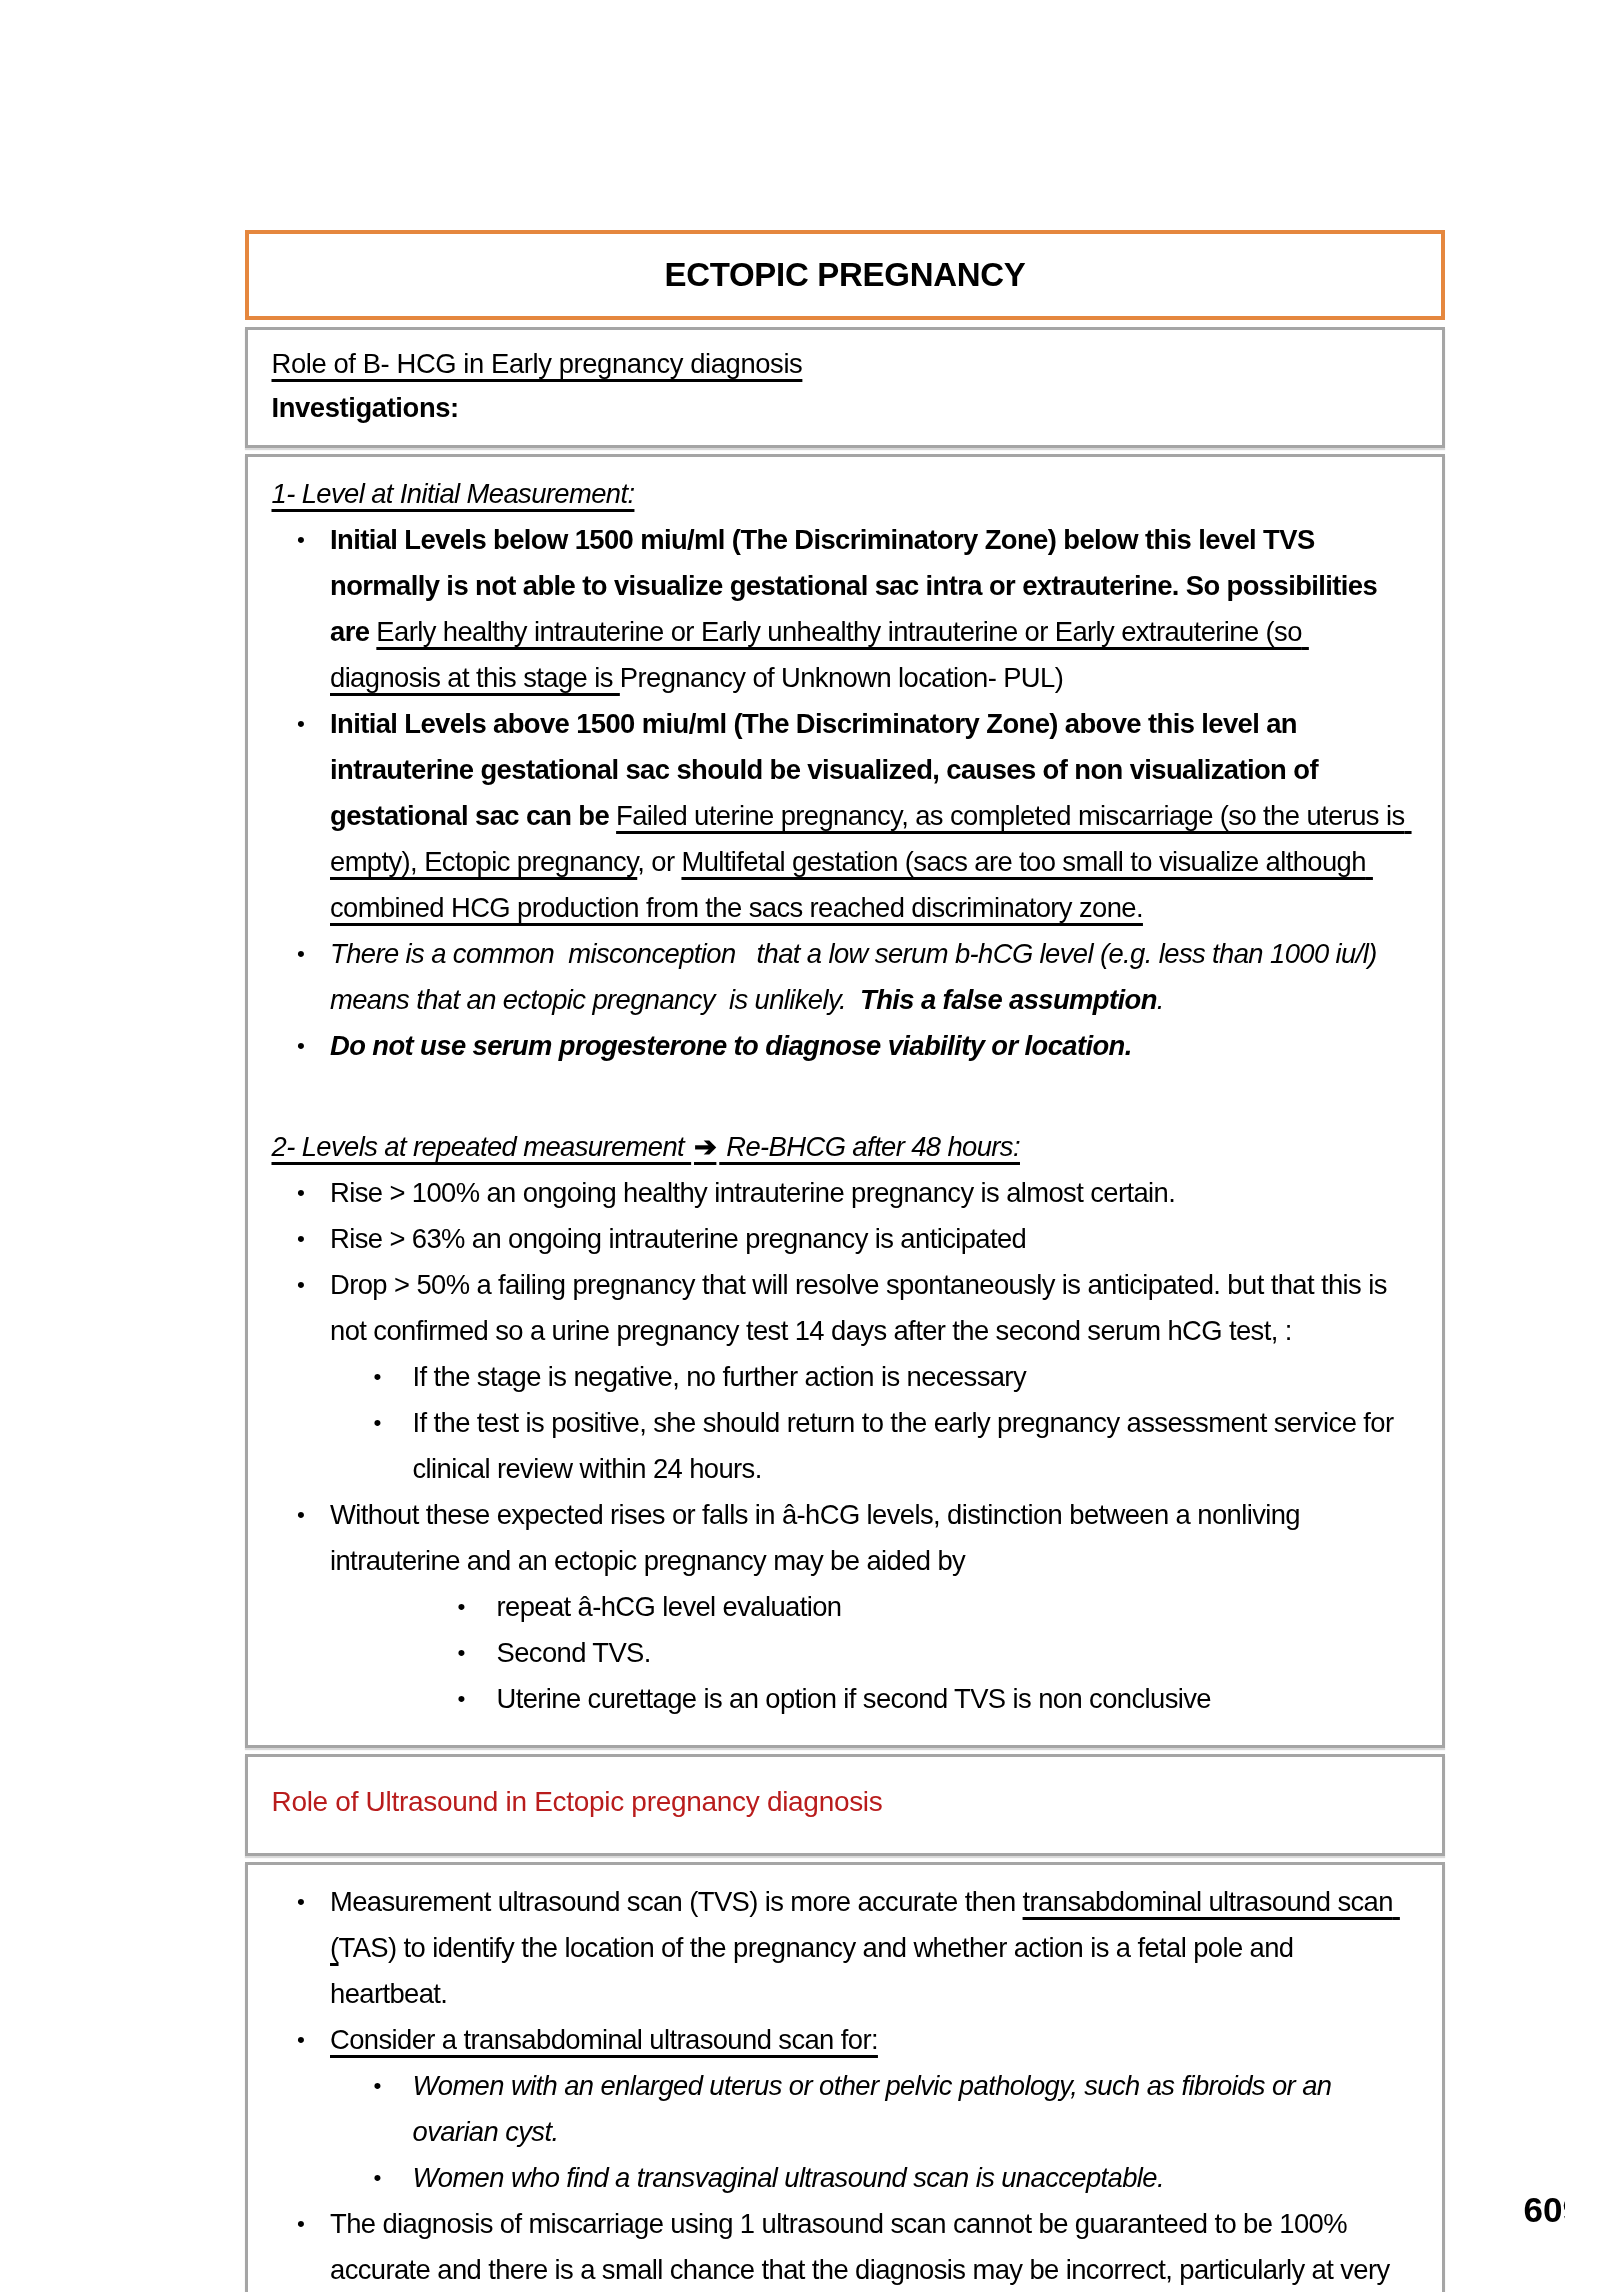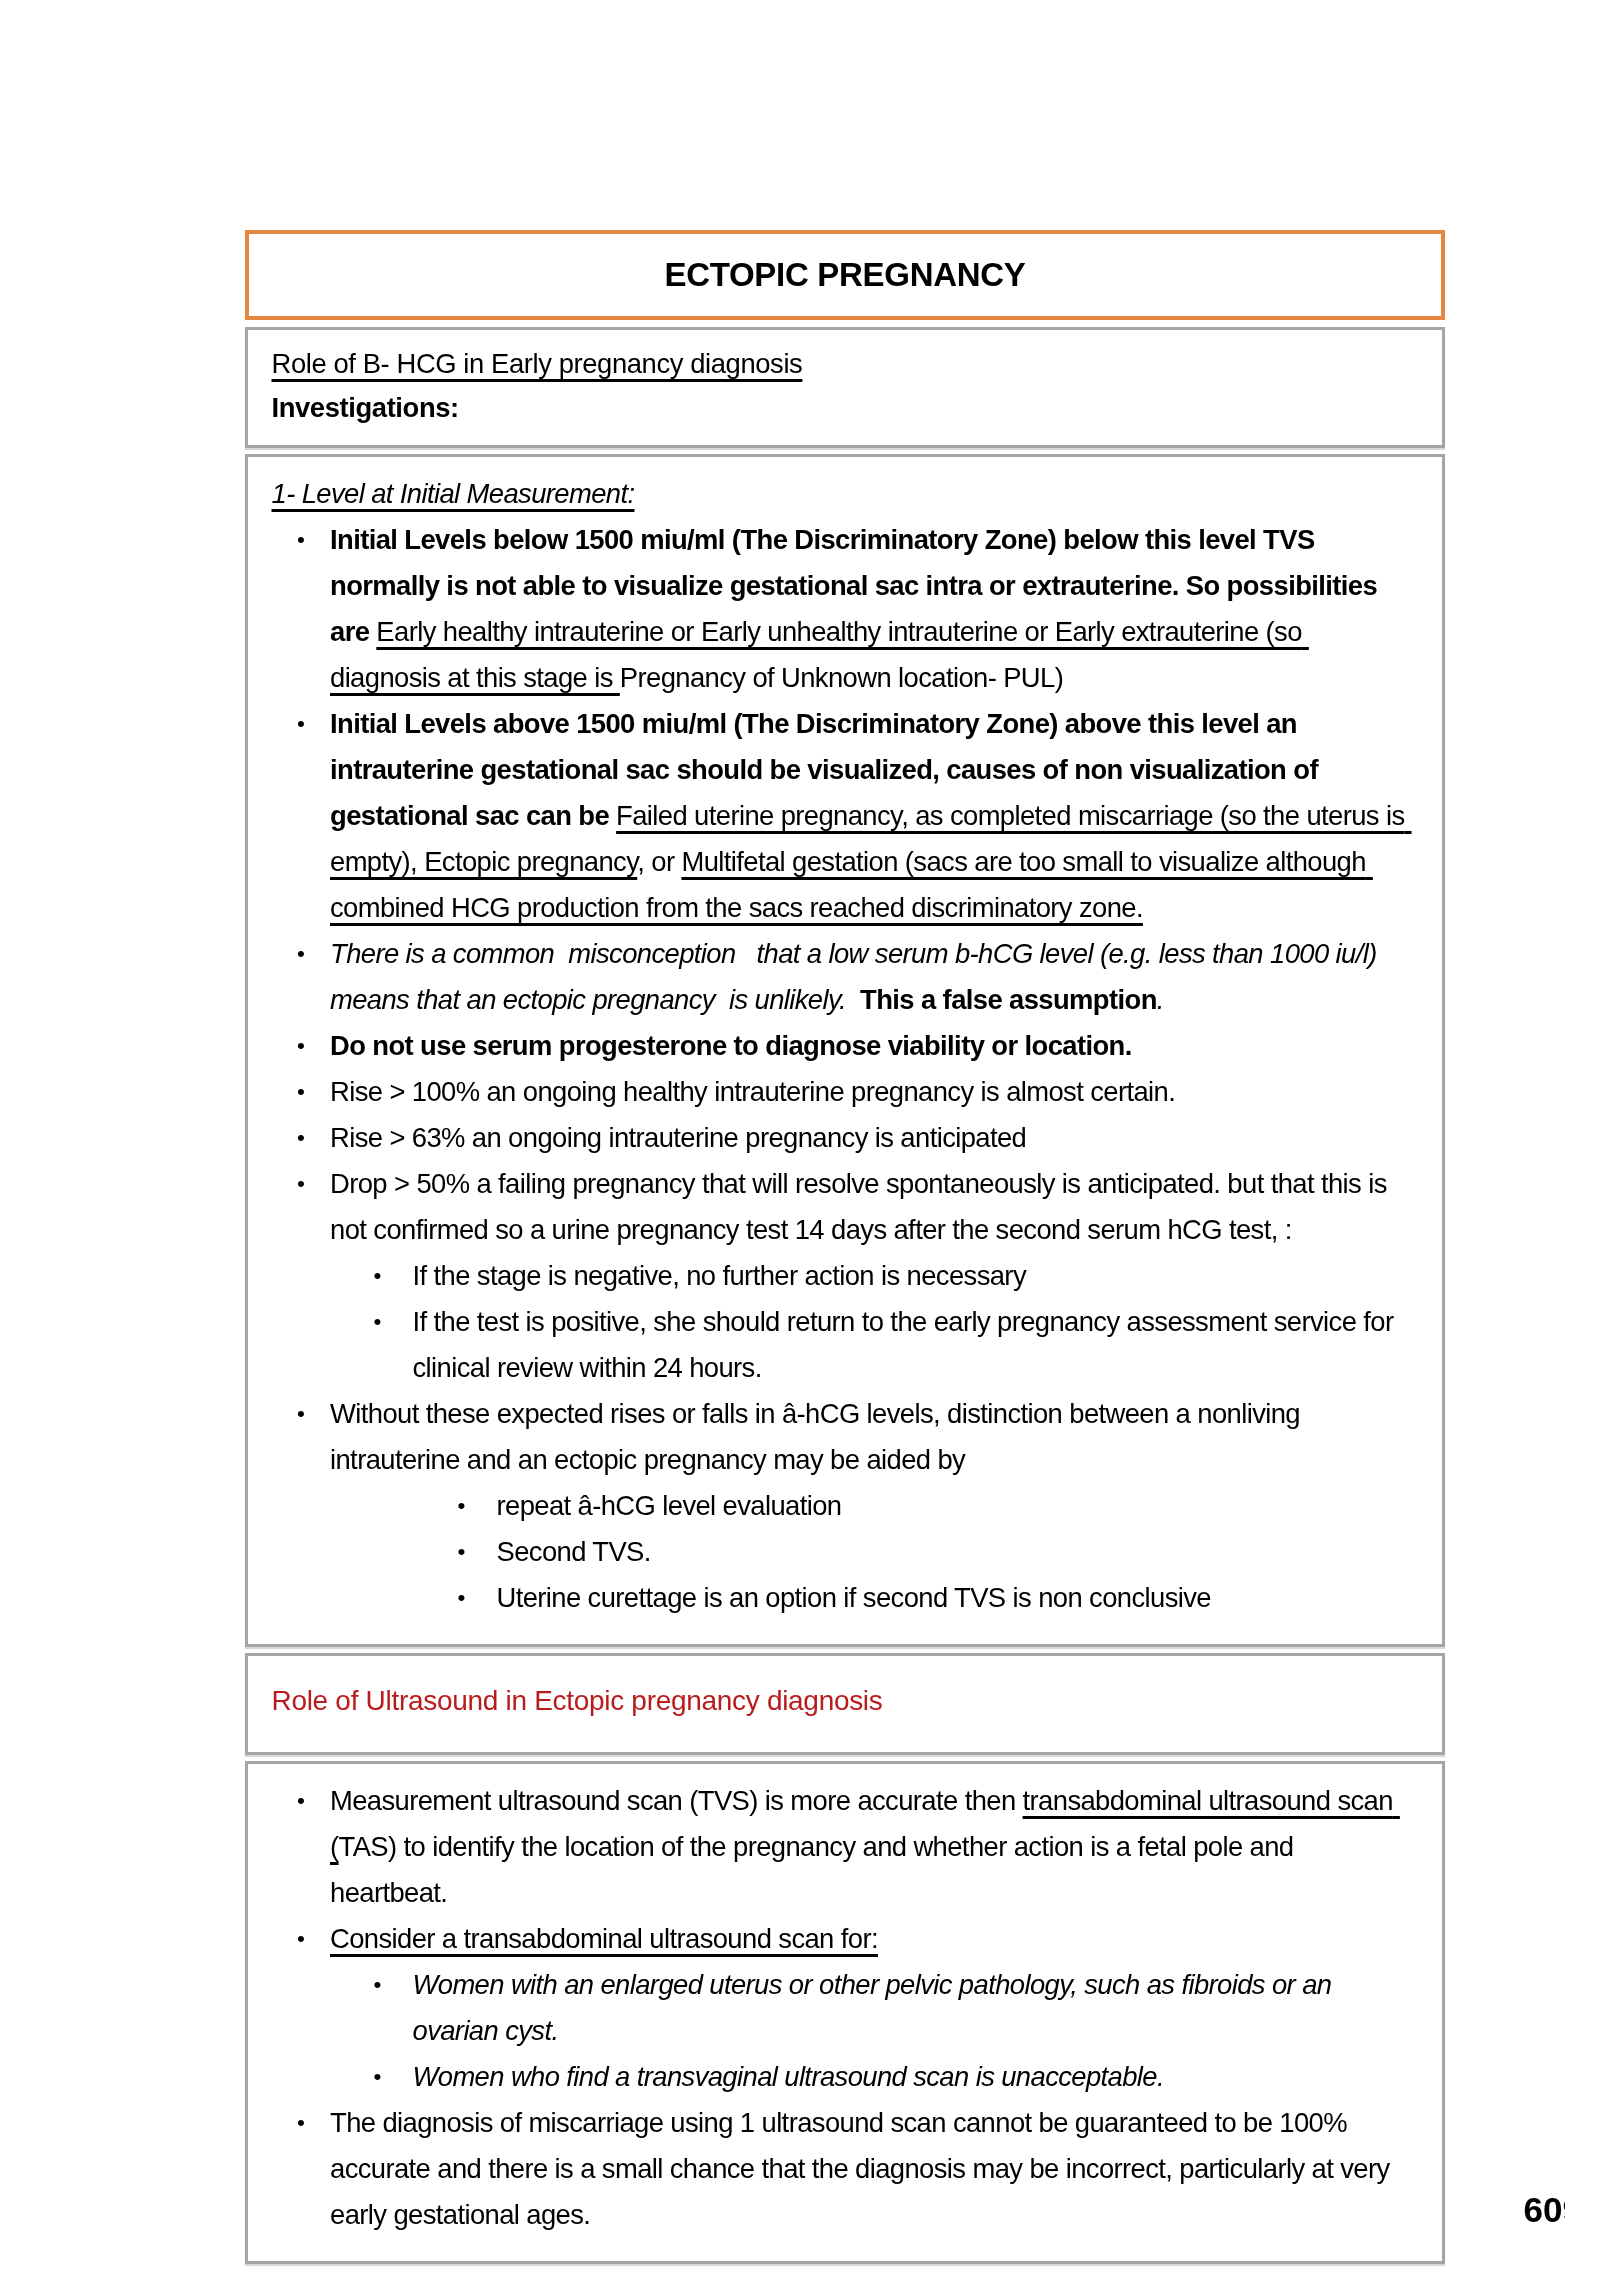--- a/index.html
+++ b/index.html
@@ -28,21 +28,21 @@
   .us-box   { padding:13.7px 25.5px 23.5px 23.5px; }
   .main-box p, .us-box p { margin:0; font-size:27.4px; line-height:46px; letter-spacing:-0.6px; }
 
   .sec-heading { font-size:28px; font-style:italic; }
   .main-box p.sec2 { margin-top:55px; }
   .arrow { font-style:normal; font-weight:bold; padding:0 2.9px; }
 
   .u  { text-decoration:underline; text-decoration-thickness:2.9px; text-underline-offset:5.9px; }
   .b  { font-weight:bold; }
   .i  { font-style:italic; }
-  .bi { font-weight:bold; }
+  .bi { font-weight:bold; font-style:italic; }
 
   .li  { display:flex; }
   .dot { flex:0 0 auto; font-size:22.5px; }
   .l1 { padding-left:25.5px; }  .l1 .dot { width:33px; }
   .l2 { padding-left:102px; } .l2 .dot { width:39px; }
   .l3 { padding-left:186px; } .l3 .dot { width:39px; }
   .txt { flex:1; white-space:pre-wrap; }
 
   .role-box { padding:21.6px 23.5px 29px; }
   .role-box p { margin:0; font-size:28px; line-height:45px; color:#b91c1c; letter-spacing:-0.3px; }
@@ -83,20 +83,21 @@
       <p class="li l1">
           <span class="dot">•</span>
           <span class="txt"><span class="i">There is a common  misconception   that a low serum b-hCG level (e.g. less than 1000 iu/l) means that an ectopic pregnancy  is unlikely.  </span><span class="bi">This a false assumption</span><span class="i">.</span></span>
         </p>
 
       <p class="li l1">
           <span class="dot">•</span>
           <span class="txt"><span class="bi">Do not use serum progesterone to diagnose viability or location.</span></span>
         </p>
 
+      <p class="sec-heading sec2"><span class="u"><span class="i">2- Levels at repeated measurement </span><span class="arrow">➔</span><span class="i"> Re-BHCG after 48 hours:</span></span></p>
 
       <p class="li l1">
           <span class="dot">•</span>
           <span class="txt">Rise &gt; 100% an ongoing healthy intrauterine pregnancy is almost certain.</span>
         </p>
 
       <p class="li l1">
           <span class="dot">•</span>
           <span class="txt">Rise &gt; 63% an ongoing intrauterine pregnancy is anticipated</span>
         </p>

